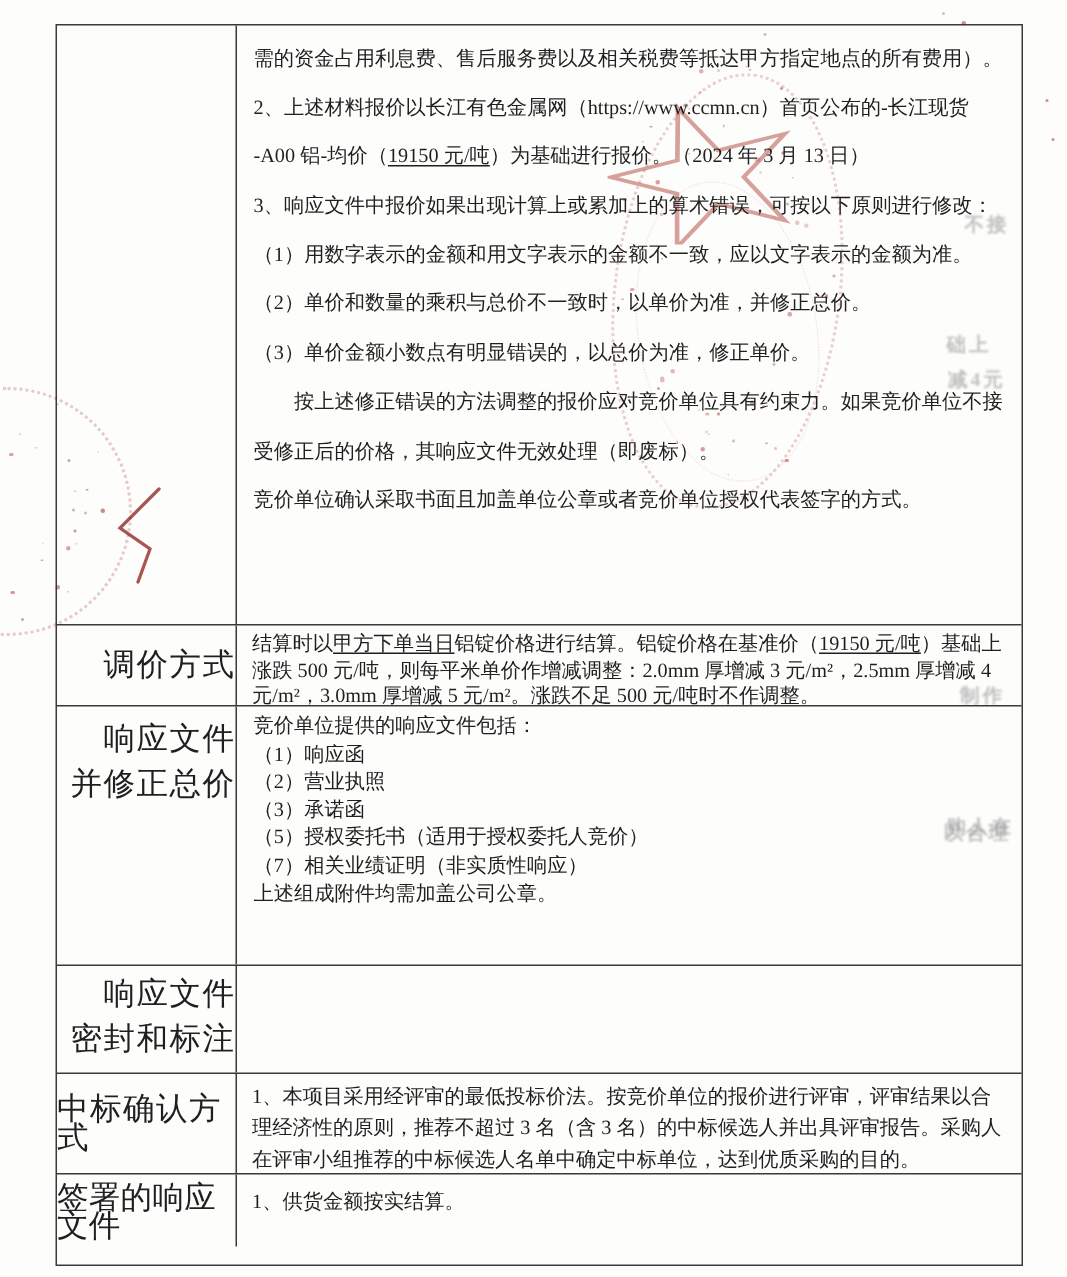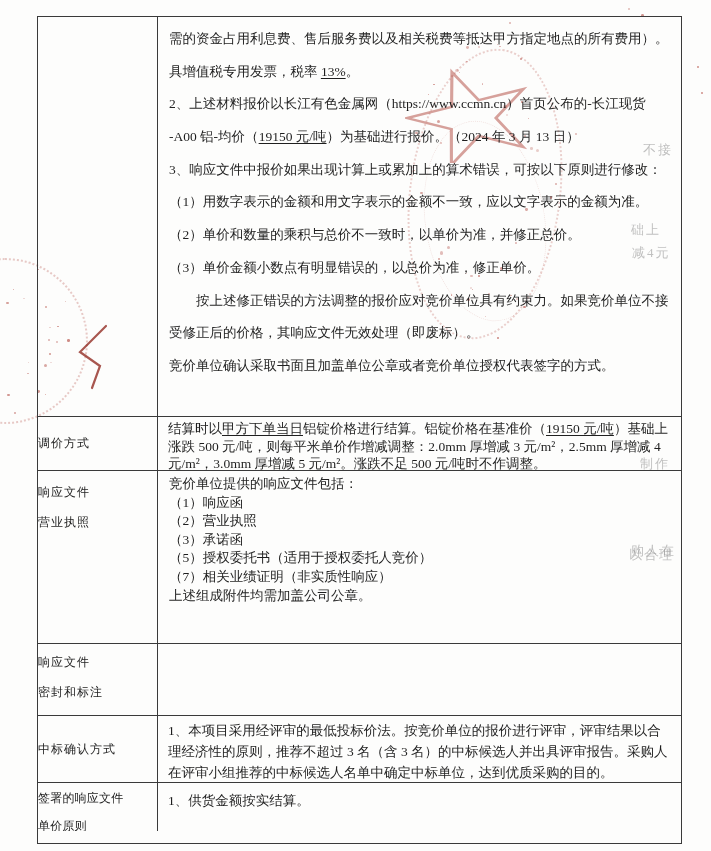--- a/index.html
+++ b/index.html
@@ -23,22 +23,22 @@
   .trow:first-child{border-top:none;}
   .trow.r0{height:399px;}
   .trow.r1{height:54px;}
   .trow.r2{height:173px;}
   .trow.r3{height:72px;}
   .trow.r4{height:67px;}
   .trow.r5{height:49px;}
   .cell{box-sizing:border-box;overflow:hidden;}
   .cell.label{
     width:120px;flex:none;border-right:1.6px solid var(--border);
-    display:flex;flex-direction:column;align-items:flex-start;justify-content:center;
-    font-size:12px;letter-spacing:1px;line-height:19px;gap:11px;
+    display:flex;flex-direction:column;align-items:flex-end;justify-content:center;
+    font-size:21px;letter-spacing:1px;line-height:19px;gap:11px;
   }
   .trow.r2 .cell.label{justify-content:flex-start;padding-top:12px;}
   .trow.r3 .cell.label{justify-content:flex-start;padding-top:9px;}
   .trow.r5 .cell.label{justify-content:flex-start;padding-top:6px;gap:9px;letter-spacing:0.2px;}
   .cell.content{flex:1;font-size:13.5px;}
   .trow.r0 .cell.content{padding:6px 6px 0 11px;}
   .trow.r0 .para{height:32.7px;line-height:32.7px;white-space:nowrap;overflow:hidden;}
   .trow.r1 .cell.content{padding:3px 6px 0 10px;line-height:17.5px;}
   .trow.r2 .cell.content{padding:4px 6px 0 11px;}
   .trow.r2 .para{height:18.6px;line-height:18.6px;white-space:nowrap;overflow:hidden;}
@@ -66,20 +66,21 @@
     opacity:0.25;pointer-events:none;
   }
   .left-seal-mark{position:absolute;left:70px;top:322px;pointer-events:none;opacity:0.75;}
   .speck{position:absolute;border-radius:50%;background:var(--seal);pointer-events:none;}
 
   
   .ghost{
     position:absolute;font-size:13px;color:var(--ghost);
     opacity:0.55;filter:blur(0.7px);letter-spacing:2px;pointer-events:none;
     font-family:"Liberation Serif","DejaVu Serif",serif;
+    font-weight:bold;
   }
   .ghost.g1{left:643px;top:141px;}
   .ghost.g2{left:631px;top:221px;}
   .ghost.g3{left:632px;top:244px;}
   .ghost.g4{left:640px;top:455px;}
   .ghost.g5{left:629px;top:546px;}
   .ghost.g6{left:631px;top:542px;}
 </style>
 </head>
 <body>
@@ -177,21 +178,20 @@
     <span class="ghost g4">制作</span>
     <span class="ghost g5">以合理</span>
     <span class="ghost g6">购人在</span>
   </div>
 
 <div class="doc-table">
   <div class="trow r0">
     <div class="cell label"></div>
     <div class="cell content">
         <div class="para"><span>需的资金占用利息费、售后服务费以及相关税费等抵达甲方指定地点的所有费用）。</span></div>
-        <div class="para"><span>具增值税专用发票，税率 </span><span class="u">13%</span><span>。</span></div>
         <div class="para"><span>2、上述材料报价以长江有色金属网（https://www.ccmn.cn）首页公布的-长江现货</span></div>
         <div class="para"><span>-A00 铝-均价（</span><span class="u">19150 元/吨</span><span>）为基础进行报价。（2024 年 3 月 13 日）</span></div>
         <div class="para"><span>3、响应文件中报价如果出现计算上或累加上的算术错误，可按以下原则进行修改：</span></div>
         <div class="para"><span>（1）用数字表示的金额和用文字表示的金额不一致，应以文字表示的金额为准。</span></div>
         <div class="para"><span>（2）单价和数量的乘积与总价不一致时，以单价为准，并修正总价。</span></div>
         <div class="para"><span>（3）单价金额小数点有明显错误的，以总价为准，修正单价。</span></div>
         <div class="para indent"><span>按上述修正错误的方法调整的报价应对竞价单位具有约束力。如果竞价单位不接</span></div>
         <div class="para"><span>受修正后的价格，其响应文件无效处理（即废标）。</span></div>
         <div class="para"><span>竞价单位确认采取书面且加盖单位公章或者竞价单位授权代表签字的方式。</span></div>
       </div>
@@ -200,21 +200,21 @@
     <div class="cell label">
         <div class="label-line">调价方式</div>
       </div>
     <div class="cell content">
         <div class="para"><span>结算时以</span><span class="u">甲方下单当日</span><span>铝锭价格进行结算。铝锭价格在基准价（</span><span class="u">19150 元/吨</span><span>）基础上涨跌 500 元/吨，则每平米单价作增减调整：2.0mm 厚增减 3 元/m²，2.5mm 厚增减 4 元/m²，3.0mm 厚增减 5 元/m²。涨跌不足 500 元/吨时不作调整。</span></div>
       </div>
   </div>
   <div class="trow r2">
     <div class="cell label">
         <div class="label-line">响应文件</div>
-        <div class="label-line">营业执照</div>
+        <div class="label-line">并修正总价</div>
       </div>
     <div class="cell content">
         <div class="para"><span>竞价单位提供的响应文件包括：</span></div>
         <div class="para"><span>（1）响应函</span></div>
         <div class="para"><span>（2）营业执照</span></div>
         <div class="para"><span>（3）承诺函</span></div>
         <div class="para"><span>（5）授权委托书（适用于授权委托人竞价）</span></div>
         <div class="para"><span>（7）相关业绩证明（非实质性响应）</span></div>
         <div class="para"><span>上述组成附件均需加盖公司公章。</span></div>
       </div>

